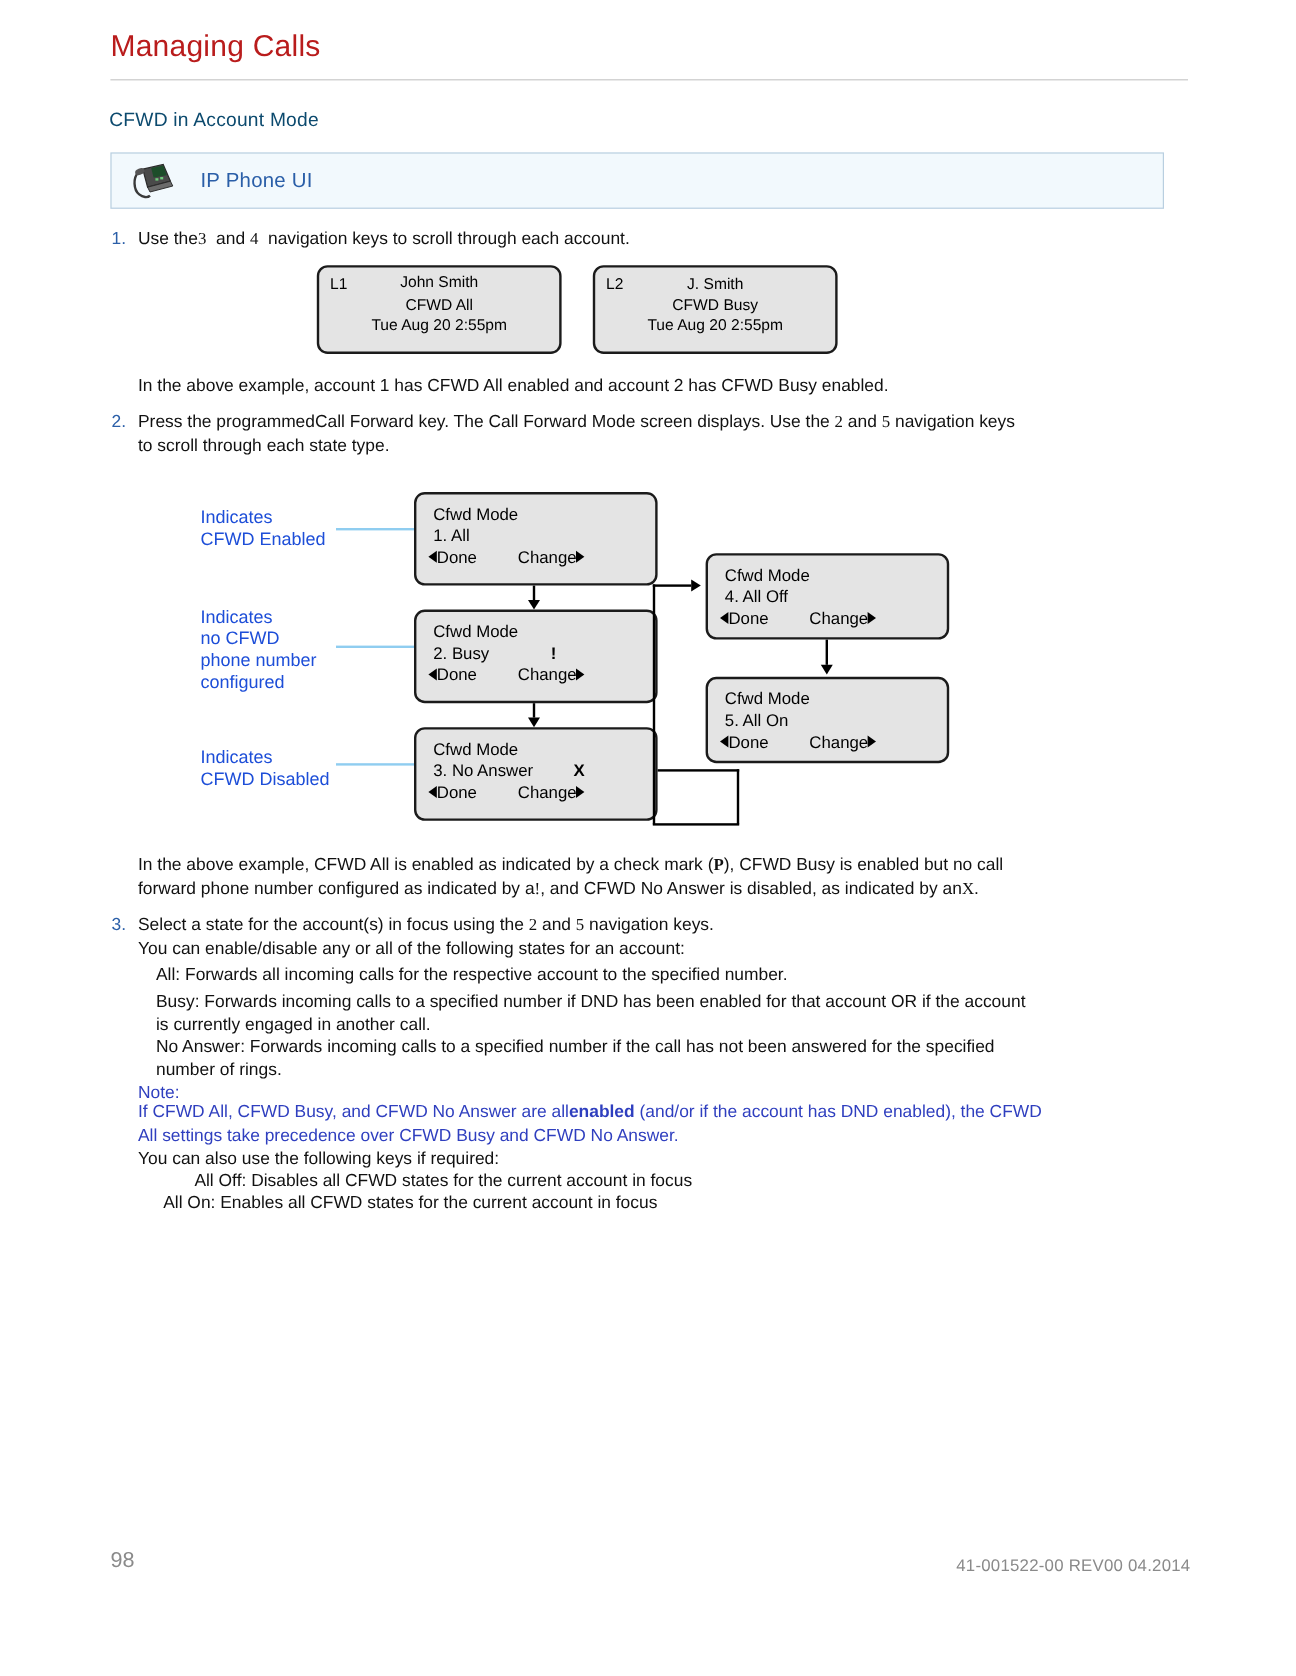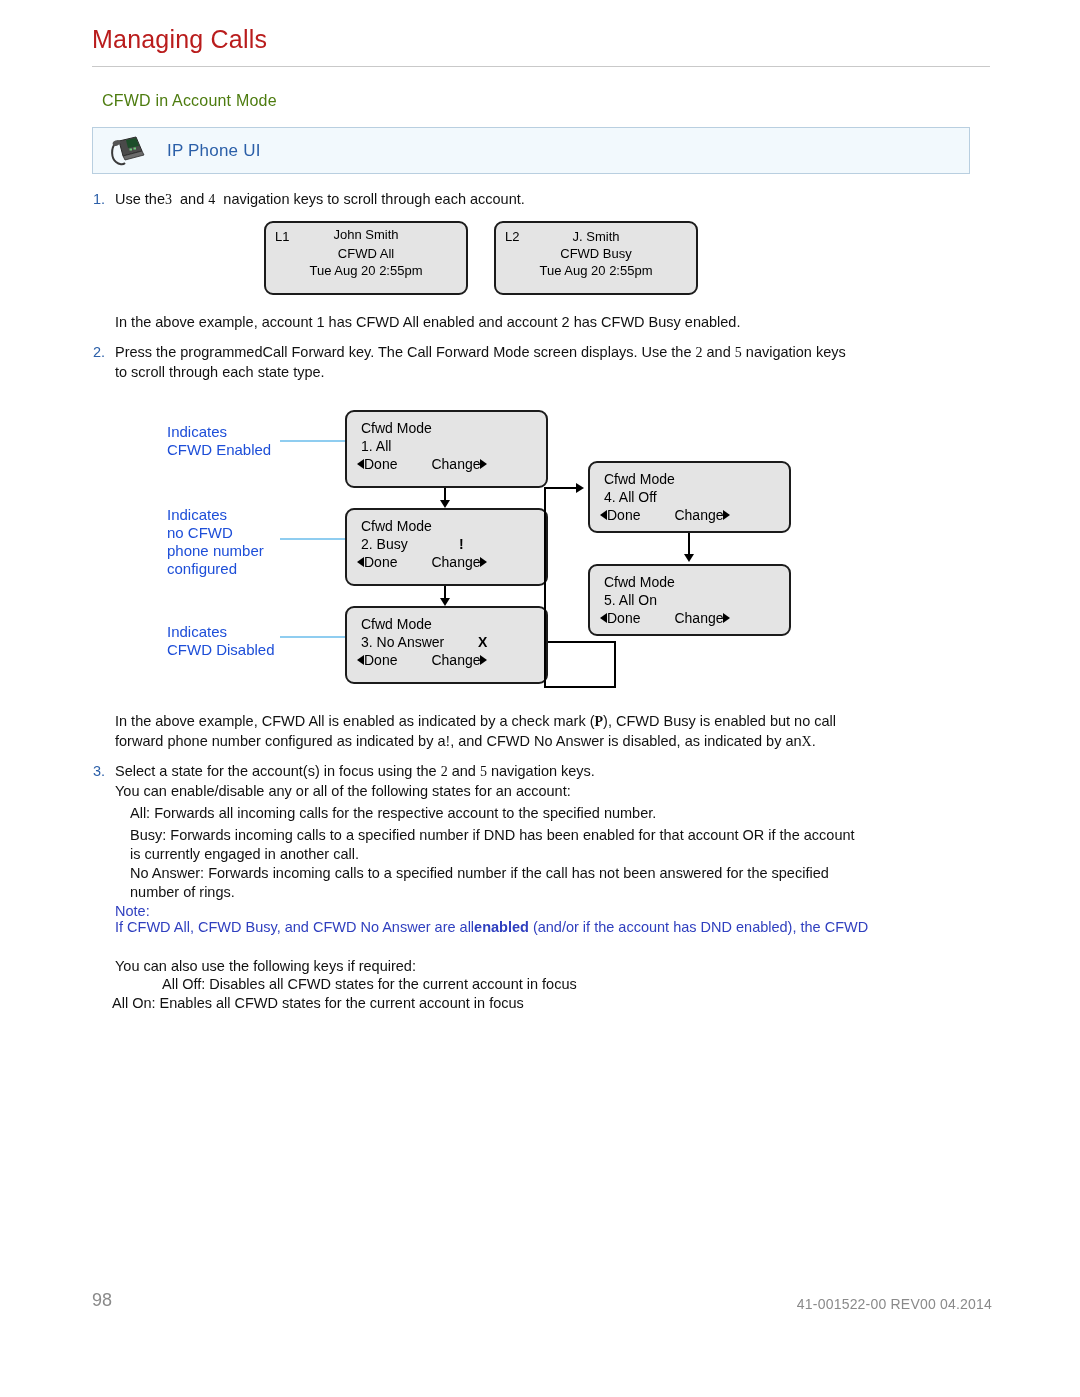--- a/index.html
+++ b/index.html
@@ -34,24 +34,24 @@
     position: absolute;
     left: 92px;
     top: 66px;
     width: 898px;
     height: 1px;
     background: #c9c9c9;
   }
 
   .subheading {
     position: absolute;
-    left: 102px;
+    left: 91px;
     top: 92px;
     font-size: 16px;
-    color: #4d7c0f;
+    color: #0c4a6e;
     letter-spacing: 0.2px;
   }
 
   
   .ui-banner {
     position: absolute;
     left: 92px;
     top: 127px;
     width: 878px;
     height: 47px;
@@ -387,20 +387,21 @@
 <div class="plain-text" style="left:115px; top:782px; width:890px;">You can enable/disable any or all of the following states for an account:</div>
 <div class="plain-text" style="left:130px; top:804px; width:880px;">All: Forwards all incoming calls for the respective account to the specified number.</div>
 <div class="plain-text" style="left:130px; top:826px; width:880px;">Busy: Forwards incoming calls to a specified number if DND has been enabled for that account OR if the account</div>
 <div class="plain-text" style="left:130px; top:845px; width:880px;">is currently engaged in another call.</div>
 <div class="plain-text" style="left:130px; top:864px; width:880px;">No Answer: Forwards incoming calls to a specified number if the call has not been answered for the specified</div>
 <div class="plain-text" style="left:130px; top:883px; width:880px;">number of rings.</div>
 
 <div class="note-text" style="left:115px; top:902px;">Note:</div>
 <div class="note-text" style="left:115px; top:918px; width:890px;">
   <span>If CFWD All, CFWD Busy, and CFWD No Answer are all</span><span style="font-weight:bold;">enabled</span><span> (and/or if the account</span><span> has DND enabled), the CFWD</span><br>
+  <span>All settings take precedence over CFWD Busy and CFWD No Answer.</span>
 </div>
 
 <div class="plain-text" style="left:115px; top:957px; width:890px;">You can also use the following keys if required:</div>
 <div class="plain-text" style="left:130px; top:975px; width:890px;margin-left:32px;">All Off: Disables all CFWD states for the current account in focus</div>
-<div class="plain-text" style="left:112px; top:994px; width:890px;">All On: Enables all CFWD states for the current account in focus</div>
+<div class="plain-text" style="left:136px; top:994px; width:890px;">All On: Enables all CFWD states for the current account in focus</div>
 
 <div class="footer-pageno">98</div>
 <div class="footer-doc">41-001522-00 REV00  04.2014</div>
 
 </body></html>

